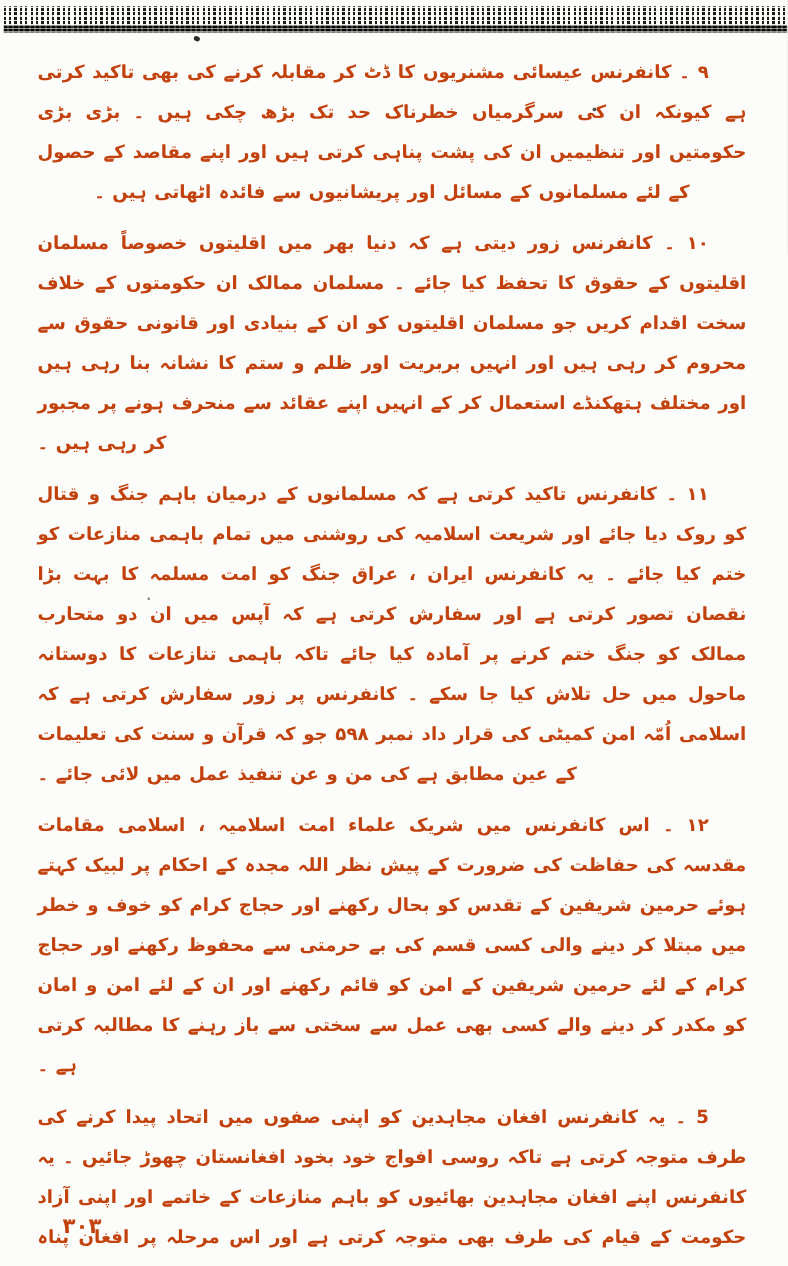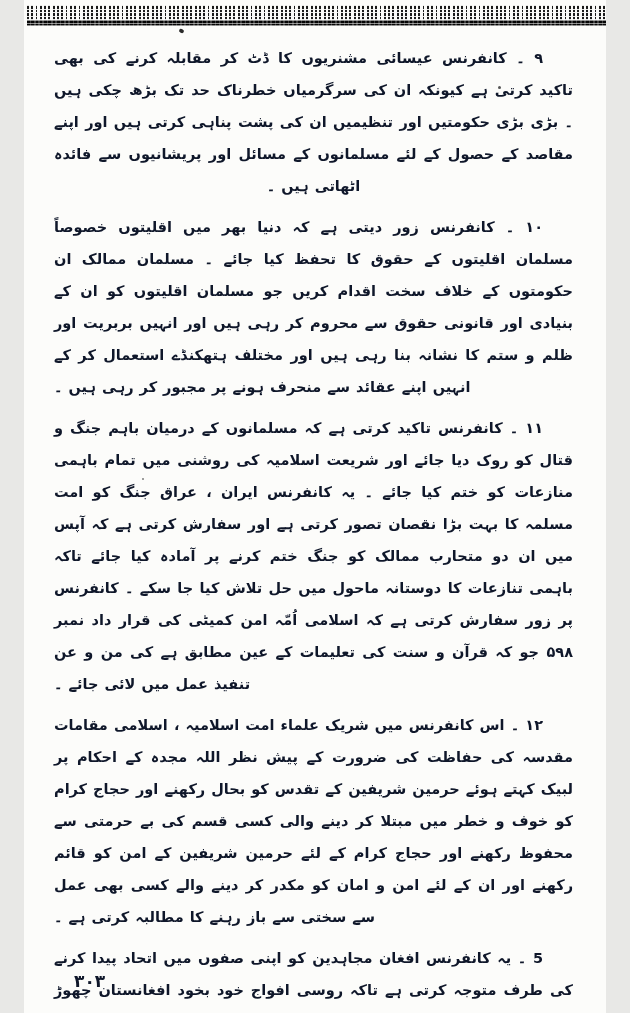--- a/index.html
+++ b/index.html
@@ -3,27 +3,27 @@
 <meta charset="utf-8">
 <style>
   html, body {
     margin: 0;
     padding: 0;
     background: #e8e8e6;
     font-family: "DejaVu Sans", sans-serif;
   }
   .page {
     position: relative;
-    width: 582px;
+    width: 630px;
     height: 1013px;
     margin: 0 auto;
     background: #fcfcfa;
     overflow: hidden;
     direction: rtl;
-    color: #0f172a;
+    color: #c2410c;
   }
   
   .halftone-band {
     position: absolute;
     top: 5px;
     left: 3px;
     right: 0;
     height: 21px;
   }
   .halftone-band::before {

